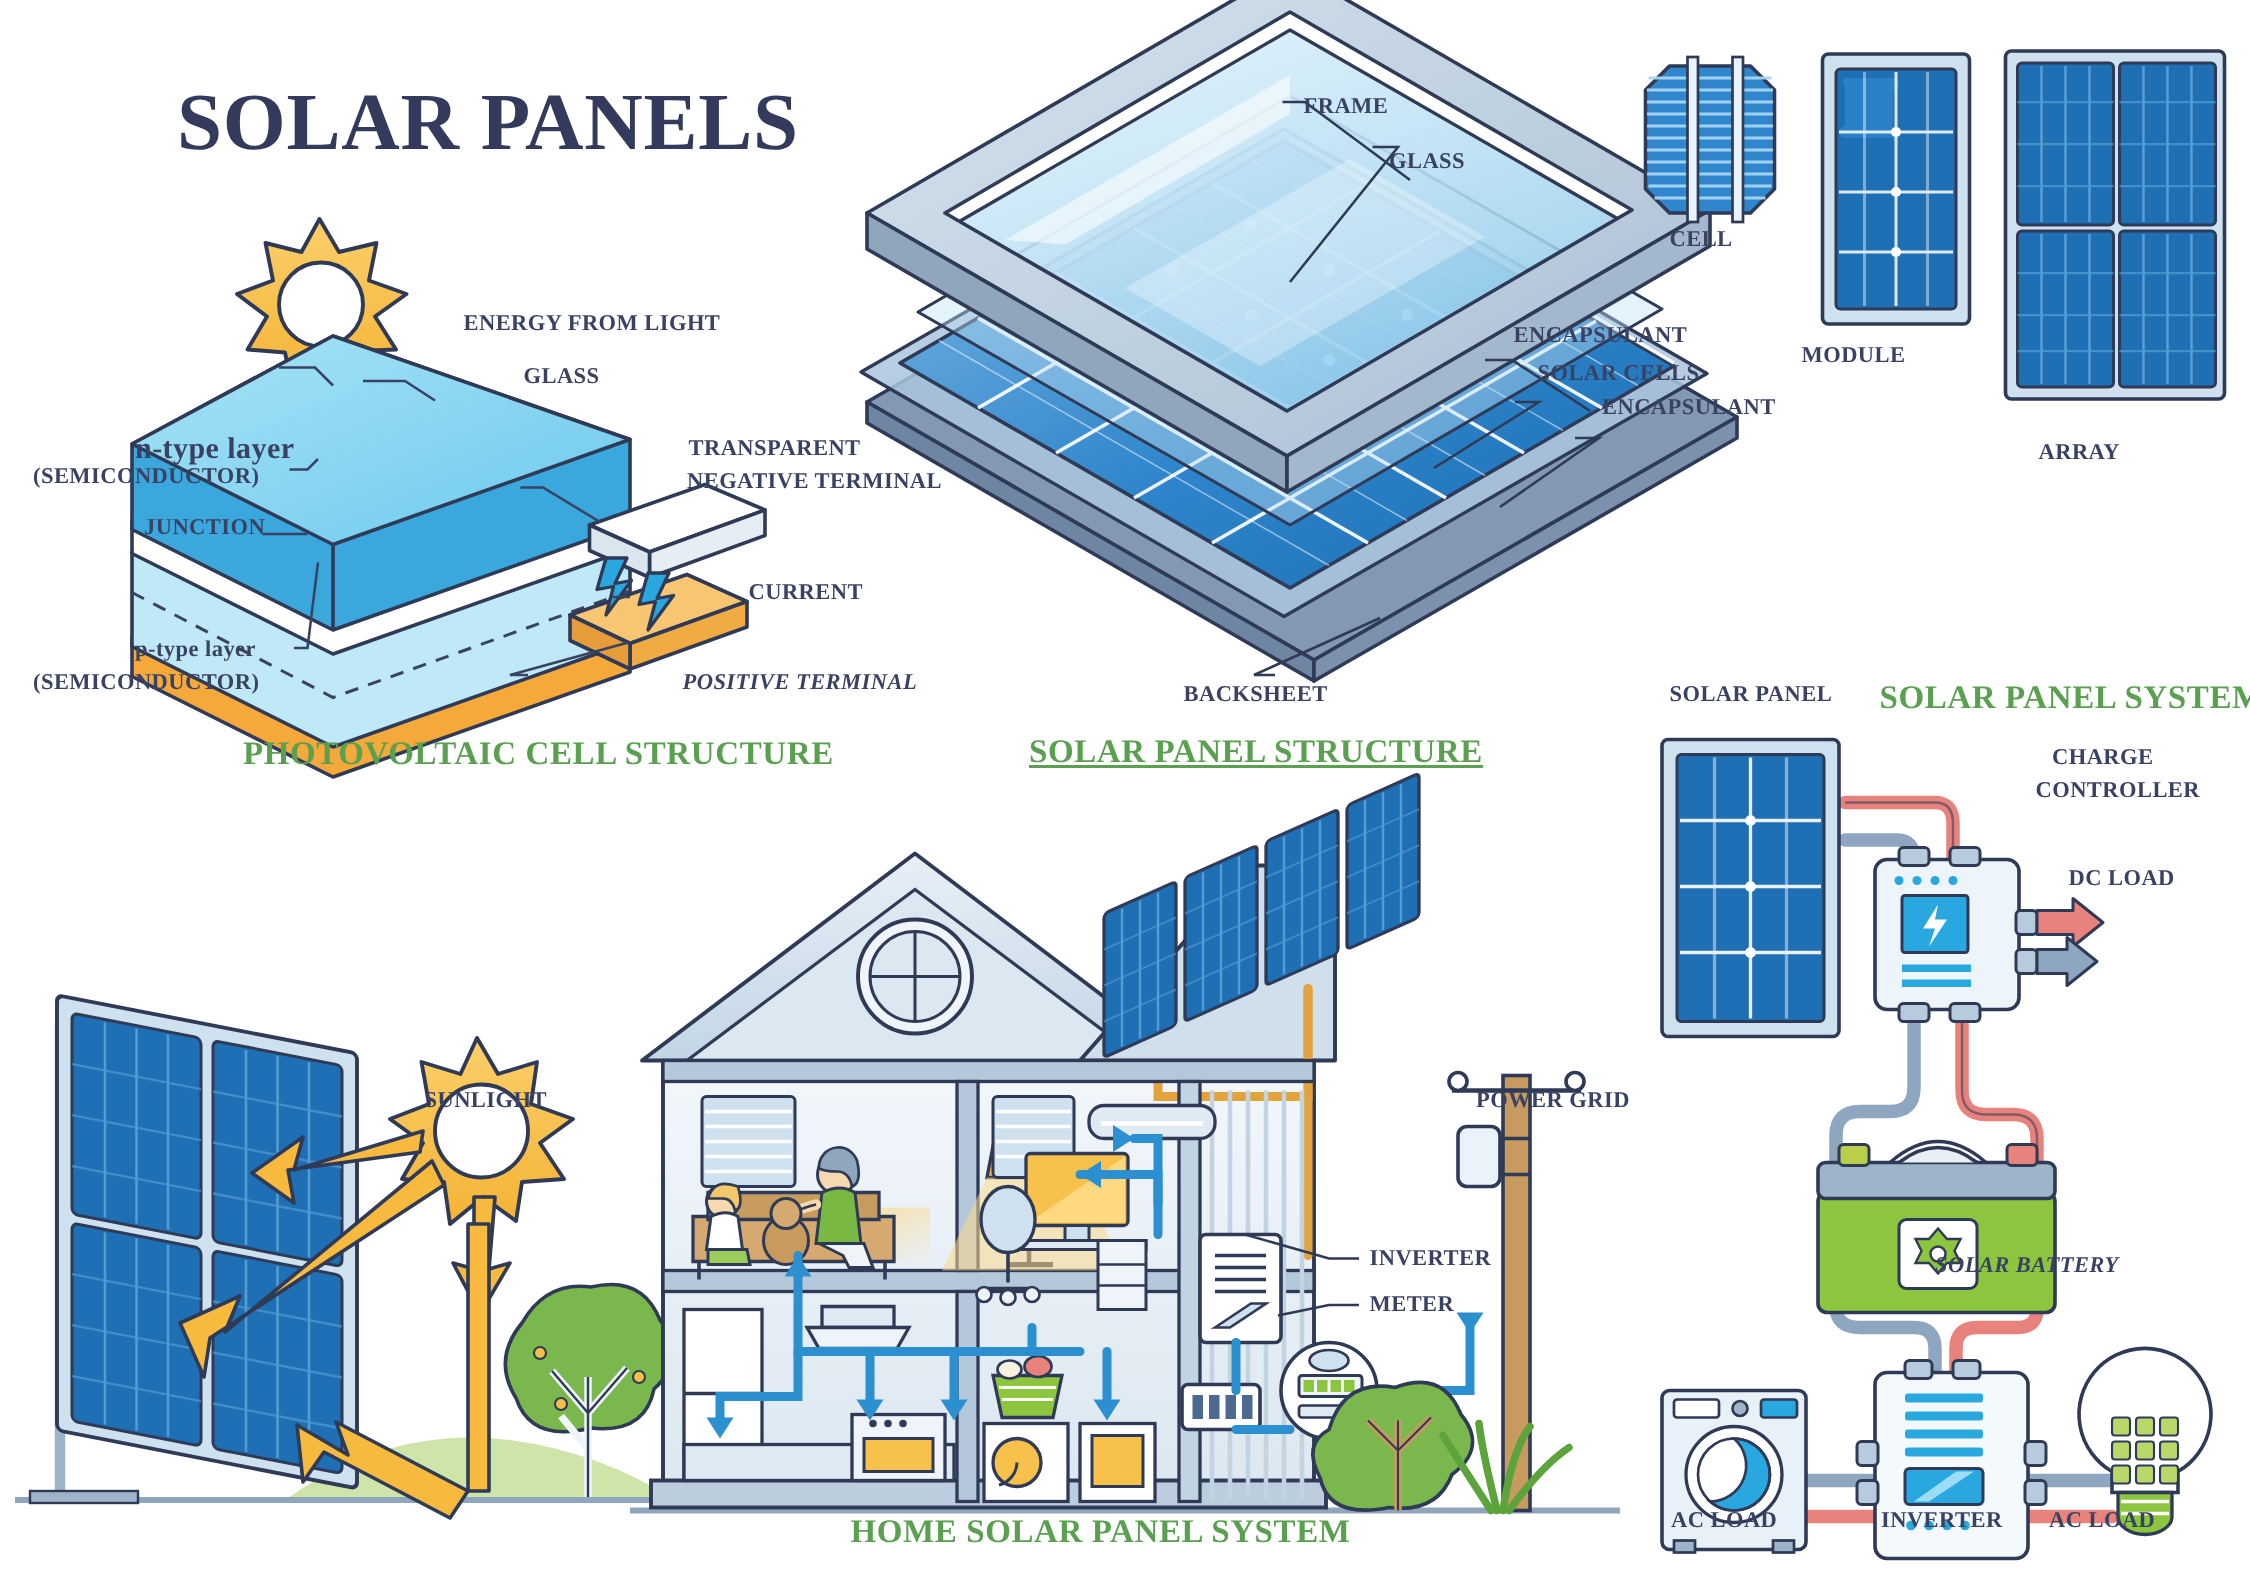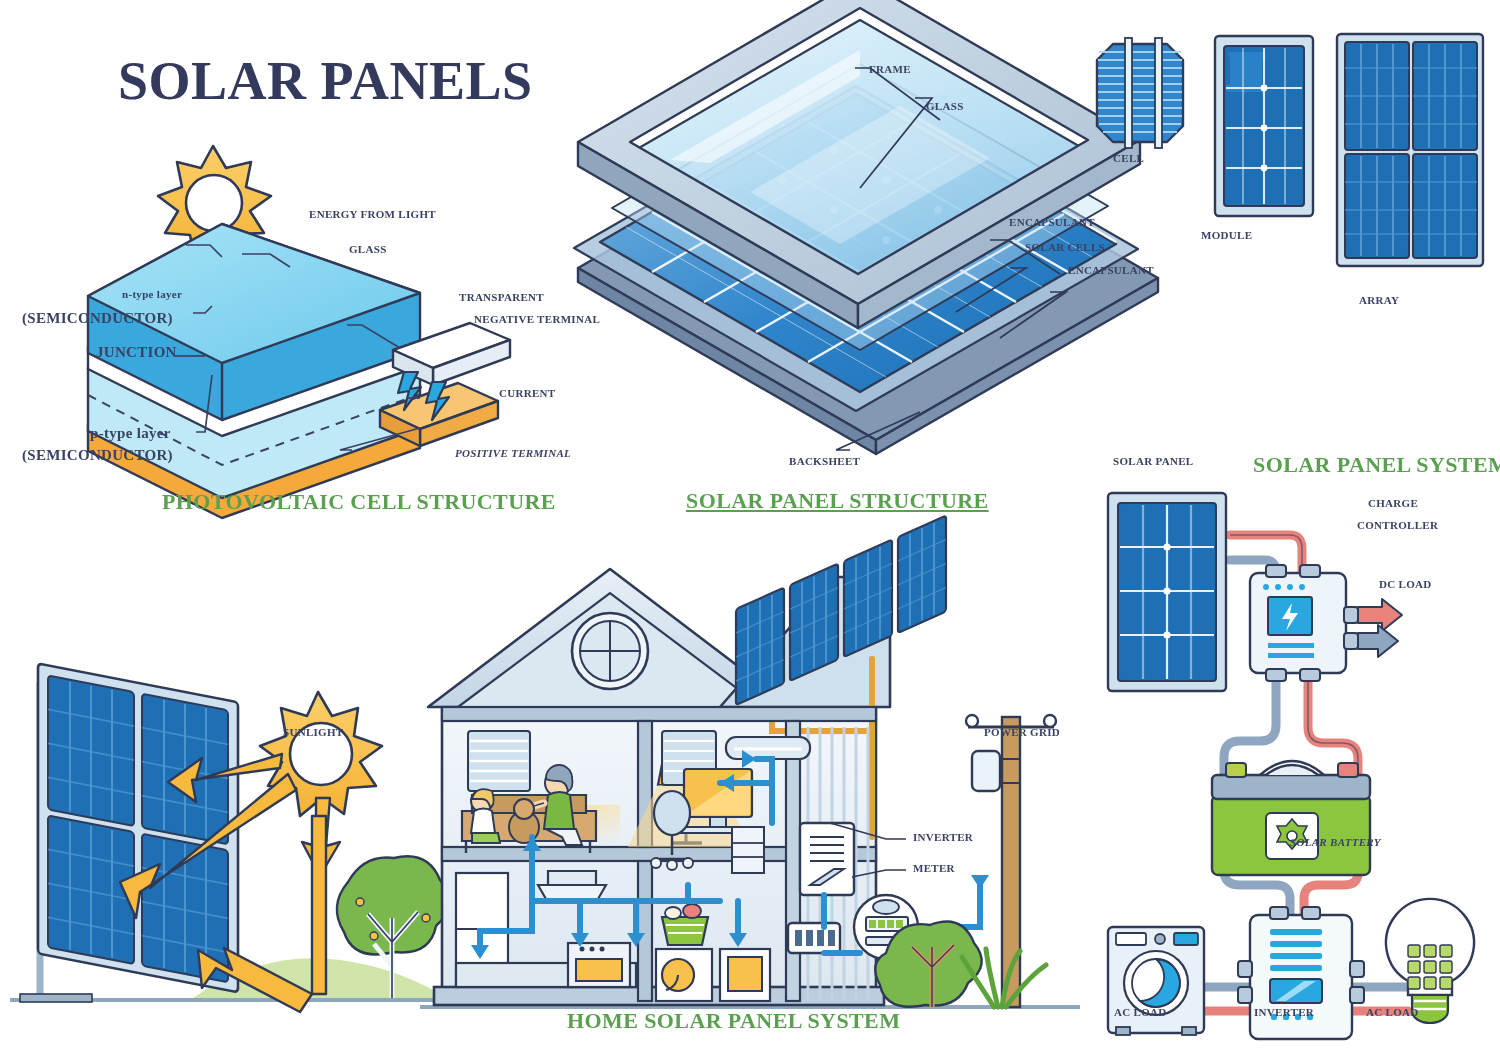--- a/index.html
+++ b/index.html
@@ -6,21 +6,21 @@
   body{width:1500px;height:1050px;position:relative;overflow:hidden;
        font-family:"Liberation Serif",serif;}
   .stage{position:absolute;inset:0;width:1345px;height:1050px;}
   .lbl{position:absolute;color:#3a4263;font-family:"Liberation Serif",serif;
        font-weight:bold;letter-spacing:.3px;white-space:nowrap;line-height:1.15;}
   .lbl.caps{text-transform:uppercase;}
   .title{position:absolute;left:118px;top:50px;font-size:54px;font-weight:bold;
          color:#333a5c;letter-spacing:.5px;font-family:"Liberation Serif",serif;}
   .cap{position:absolute;font-size:22px;font-weight:bold;color:#5aa050;
        font-family:"Liberation Serif",serif;letter-spacing:.4px;white-space:nowrap;}
-  .sectlabel{font-size:11px;}
+  .sectlabel{font-size:15px;}
   svg{overflow:visible;}
 </style>
 </head>
 <body>
 
 <div class="stage">
 
   <div class="title">SOLAR PANELS</div>
 
   <svg width="640" height="470" viewBox="0 0 640 470" style="position:absolute;left:0;top:110px;">
@@ -95,27 +95,27 @@
       <path d="M175 246 L205 246"></path>
       <path d="M196 322 L205 322 L212 265"></path>
       <path d="M347 215 L362 215 L400 238"></path>
       <path d="M420 288 L408 288"></path>
       <path d="M352 340 L340 340 L420 318"></path>
     </g>
   </svg>
 
   <div class="lbl caps sectlabel" style="left:309px;top:208px;">ENERGY FROM LIGHT</div>
   <div class="lbl caps sectlabel" style="left:349px;top:243px;">GLASS</div>
-  <div class="lbl" style="left:90px;top:288px;font-size:11px;margin-left:32px;">n-type layer</div>
+  <div class="lbl" style="left:90px;top:288px;font-size:20px;">n-type layer</div>
   <div class="lbl" style="left:22px;top:310px;font-size:15px;">(SEMICONDUCTOR)</div>
   <div class="lbl caps" style="left:96px;top:344px;font-size:15px;">JUNCTION</div>
   <div class="lbl" style="left:90px;top:425px;font-size:15px;">p-type layer</div>
   <div class="lbl" style="left:22px;top:447px;font-size:15px;">(SEMICONDUCTOR)</div>
   <div class="lbl caps sectlabel" style="left:459px;top:291px;">TRANSPARENT</div>
-  <div class="lbl caps sectlabel" style="left:474px;top:313px;">NEGATIVE TERMINAL</div>
+  <div class="lbl caps sectlabel" style="left:458px;top:313px;">NEGATIVE TERMINAL</div>
   <div class="lbl caps sectlabel" style="left:499px;top:387px;">CURRENT</div>
   <div class="lbl caps sectlabel" style="left:455px;top:447px;font-style:italic;">POSITIVE TERMINAL</div>
   <div class="cap" style="left:162px;top:489px;">PHOTOVOLTAIC CELL STRUCTURE</div>
 
   <svg width="620" height="480" viewBox="0 0 620 480" style="position:absolute;left:560px;top:20px;">
     <defs>
       <linearGradient id="frameG" x1="0" y1="0" x2="1" y2="1">
         <stop offset="0" stop-color="#d8e4ee"></stop>
           <stop offset="1" stop-color="#a9bed2"></stop>
       </linearGradient>

